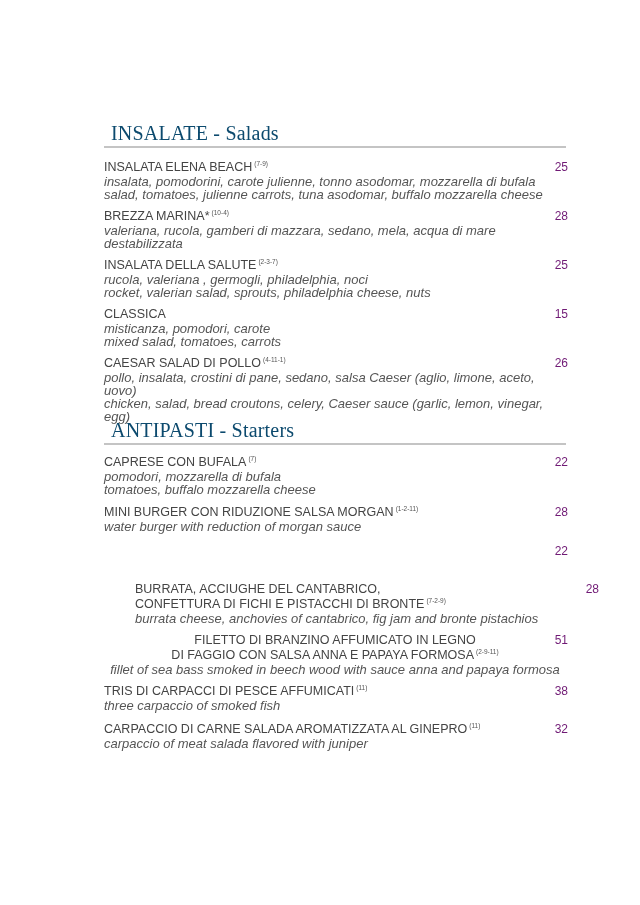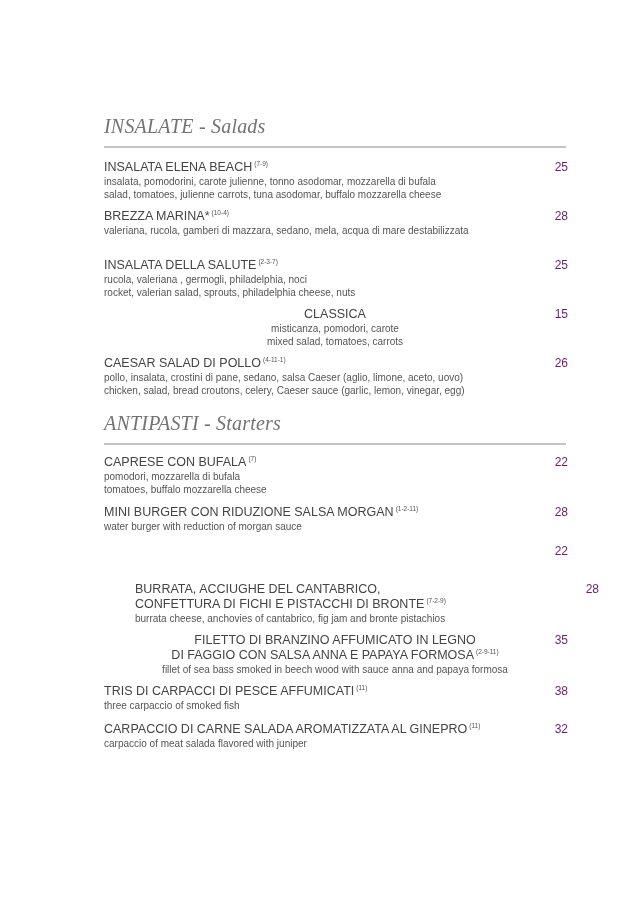--- a/index.html
+++ b/index.html
@@ -17,26 +17,25 @@
     }
     .page {
       position: absolute;
       left: 104px;
       top: 0;
       width: 462px;
     }
     .section-title {
       font-family: "Liberation Serif", serif;
       font-size: 20px;
-      color: #737373;
+      color: #0c4a6e;
       letter-spacing: 0.2px;
-      margin: 0;
+      margin: 7px;
       line-height: 24px;
       font-weight: normal;
-      font-style: italic;
     }
     .divider {
       height: 2px;
       background: #c4c4c4;
       width: 462px;
       margin: 0;
     }
     .item {
       position: relative;
       width: 462px;
@@ -49,22 +48,23 @@
       letter-spacing: 0;
     }
     .allergens {
       font-size: 6.5px;
       vertical-align: super;
       line-height: 0;
       color: #555555;
       margin-left: 2px;
     }
     .desc {
-      font-size: 10px;
+      font-size: 13px;
       line-height: 13px;
+      font-style: italic;
       color: #555555;
     }
     .price {
       position: absolute;
       right: -2px;
       top: 0;
       font-size: 12px;
       line-height: 15px;
       color: #701a75;
     }
@@ -92,21 +92,21 @@
     <div class="price">28</div>
   </div>
 
   <div class="item" style="position:absolute; top:258px; left:0;">
     <div class="item-name"><span>INSALATA DELLA SALUTE</span><span class="allergens">(2-3-7)</span></div>
     <div class="desc">rucola, valeriana , germogli, philadelphia, noci</div>
     <div class="desc">rocket, valerian salad, sprouts, philadelphia cheese, nuts</div>
     <div class="price">25</div>
   </div>
 
-  <div class="item" style="position:absolute; top:307px; left:0;text-align:center;">
+  <div class="item" style="position:absolute; top:307px; left:0;">
     <div class="item-name"><span>CLASSICA</span></div>
     <div class="desc">misticanza, pomodori, carote</div>
     <div class="desc">mixed salad, tomatoes, carrots</div>
     <div class="price">15</div>
   </div>
 
   <div class="item" style="position:absolute; top:356px; left:0;">
     <div class="item-name"><span>CAESAR SALAD DI POLLO</span><span class="allergens">(4-11-1)</span></div>
     <div class="desc">pollo, insalata, crostini di pane, sedano, salsa Caeser (aglio, limone, aceto, uovo)</div>
     <div class="desc">chicken, salad, bread croutons, celery, Caeser sauce (garlic, lemon, vinegar, egg)</div>
@@ -139,21 +139,21 @@
     <div class="item-name">BURRATA, ACCIUGHE DEL CANTABRICO,</div>
     <div class="item-name"><span>CONFETTURA DI FICHI E PISTACCHI DI BRONTE</span><span class="allergens">(7-2-9)</span></div>
     <div class="desc">burrata cheese, anchovies of cantabrico, fig jam and bronte pistachios</div>
     <div class="price">28</div>
   </div>
 
   <div class="item" style="position:absolute; top:633px; left:0;text-align:center;">
     <div class="item-name">FILETTO DI BRANZINO AFFUMICATO IN LEGNO</div>
     <div class="item-name"><span>DI FAGGIO CON SALSA ANNA E PAPAYA FORMOSA</span><span class="allergens">(2-9-11)</span></div>
     <div class="desc">fillet of sea bass smoked in beech wood with sauce anna and papaya formosa</div>
-    <div class="price">35</div>
+    <div class="price">51</div>
   </div>
 
   <div class="item" style="position:absolute; top:684px; left:0;">
     <div class="item-name"><span>TRIS DI CARPACCI DI PESCE AFFUMICATI</span><span class="allergens">(11)</span></div>
     <div class="desc">three carpaccio of smoked fish</div>
     <div class="price">38</div>
   </div>
 
   <div class="item" style="position:absolute; top:722px; left:0;">
     <div class="item-name"><span>CARPACCIO DI CARNE SALADA AROMATIZZATA AL GINEPRO</span><span class="allergens">(11)</span></div>

